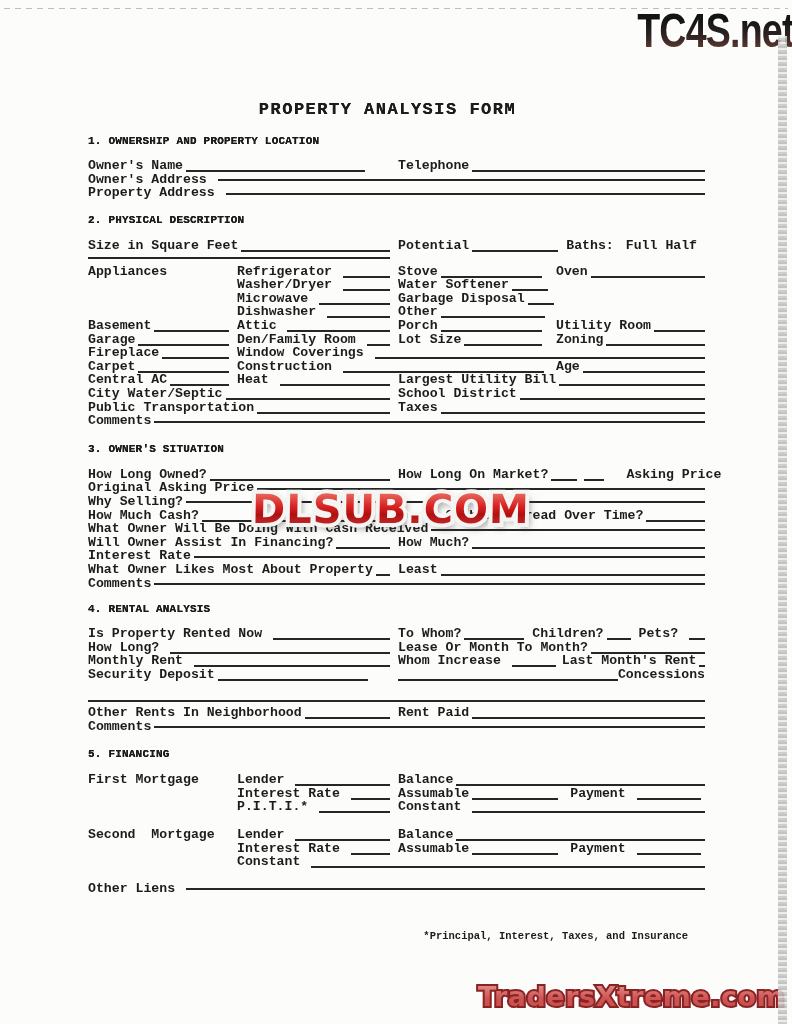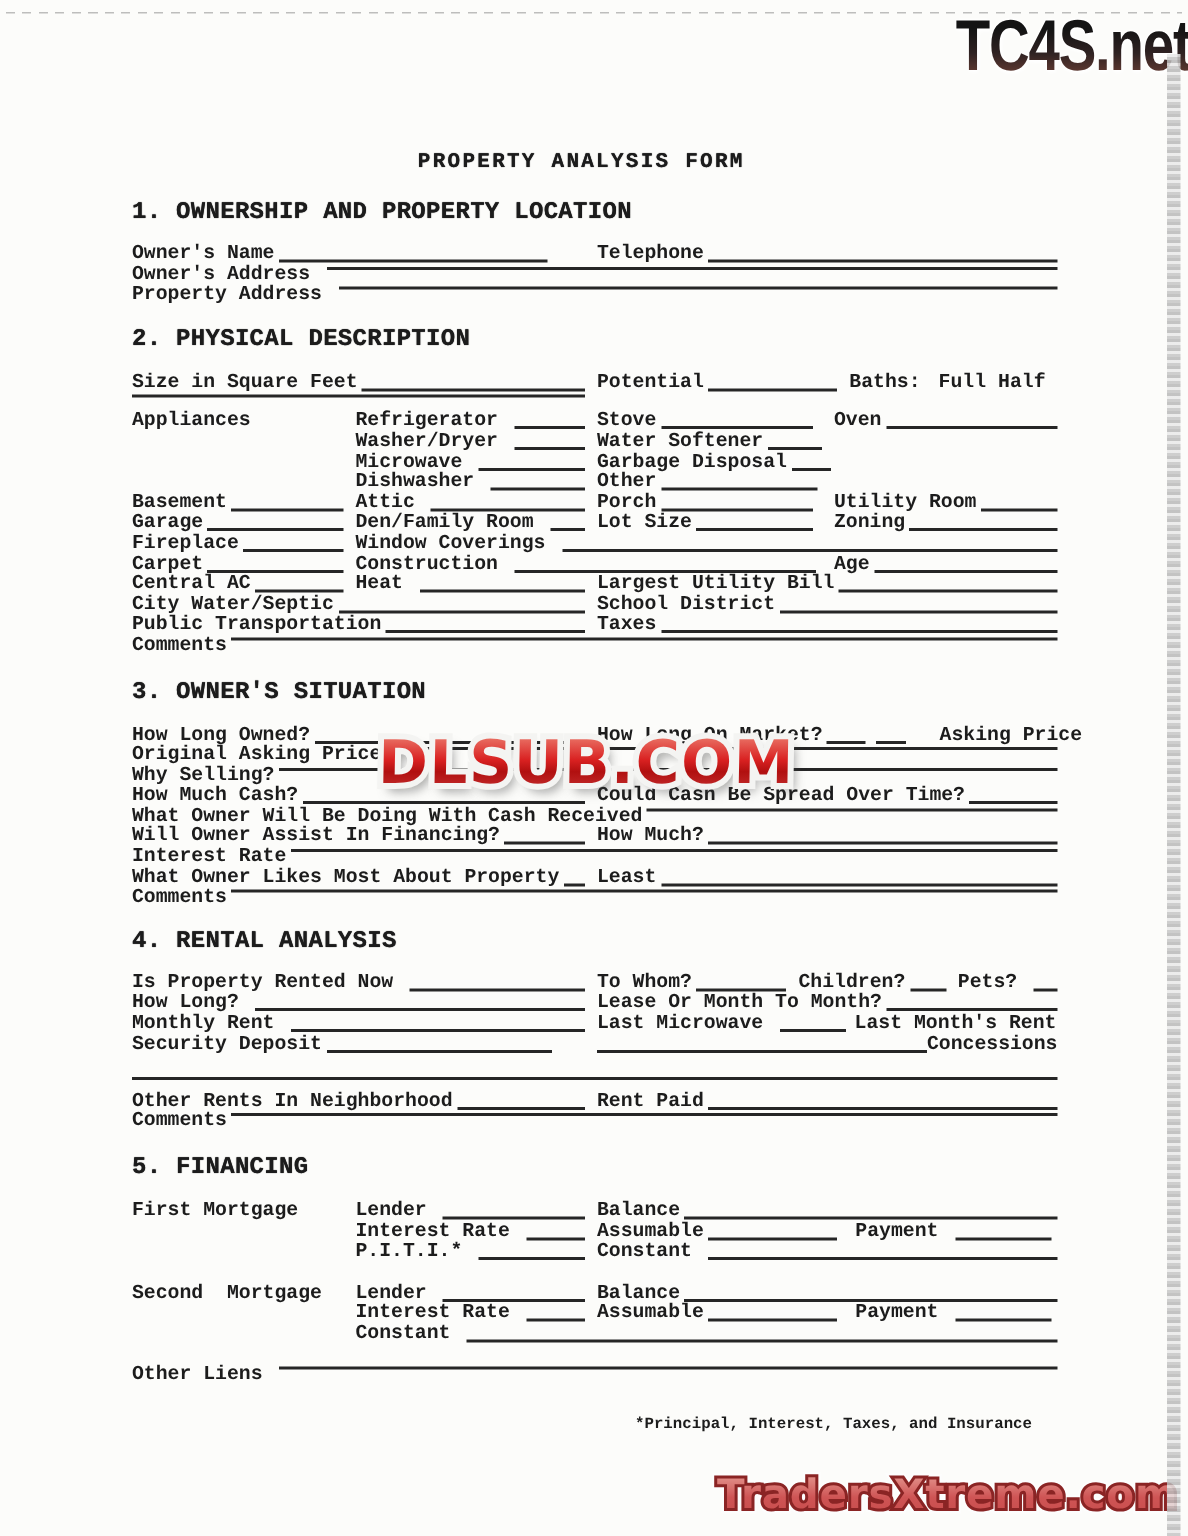--- a/index.html
+++ b/index.html
@@ -1,42 +1,42 @@
 <!DOCTYPE html>
 <html><head>
 <meta charset="utf-8">
 <style>
   html,body{margin:0;padding:0;background:#e8e8e8;}
   .page{position:relative;width:792px;height:1024px;background:#fcfcfa;overflow:hidden;
         font-family:"Liberation Mono",monospace;font-weight:bold;color:#1c1c1c;}
   .content{position:absolute;left:88px;top:0;width:617px;}
-  .title{margin-top:100px;font-size:14px;letter-spacing:1.5px;text-align:center;padding-right:18px;
+  .title{margin-top:100px;font-size:17px;letter-spacing:1.5px;text-align:center;padding-right:18px;
          text-shadow:0 0 .6px #000;}
-  .sec{font-size:16px;letter-spacing:.2px;text-shadow:0 0 .6px #000;}
+  .sec{font-size:11px;letter-spacing:.2px;text-shadow:0 0 .6px #000;}
   .rows{font-size:13.2px;line-height:13px;}
-  .row{display:flex;align-items:flex-start;height:13.6px;}
+  .row{display:flex;align-items:center;height:13.6px;}
   .r10{height:10px}.r11{height:11px}
   .lbl{white-space:pre;}
   .ul{flex:1 1 auto;border-bottom:2px solid #262626;height:2px;margin-left:3px;}
   .mr4{margin-right:4px}.mr8{margin-right:8px}.mr12{margin-right:12px}.mr14{margin-right:14px}
   .mr30{margin-right:30px}.mr33{margin-right:33px}
   .ml6{margin-left:22px}
   .sp4{width:4px;flex:none}.sp6{width:6px;flex:none}.sp8{width:8px;flex:none}.sp12{width:12px;flex:none}
   .w20{width:20px;flex:none}.w24{width:24px;flex:none}.w26{width:26px;flex:none}
   .w36{width:36px;flex:none}.w44{width:44px;flex:none}
   .w60{width:60px;flex:none}.w86{width:86px;flex:none}.w104{width:104px;flex:none}
   .w302{width:302px;flex:none}
   .L{flex:0 0 310px;display:flex;align-items:flex-end}
   .R{flex:1 1 auto;display:flex;align-items:flex-end}
   .g1{flex:0 0 149px;display:flex;align-items:flex-end}
   .g2{flex:0 0 161px;display:flex;align-items:flex-end}
   .g3{flex:0 0 158px;display:flex;align-items:flex-end}
   .gc{flex:0 0 319px;display:flex;align-items:flex-end}
   .mt12{margin-top:12px}.mt13{margin-top:13px}.mt14{margin-top:14px}.mt15{margin-top:15px}
-  .mt16{margin-top:16px}.mt2{margin-top:2px}.mt22{margin-top:22px}
+  .mt16{margin-top:16px}.mt2{margin-top:2px}.mt22{margin-top:35px}
   .footnote{font-size:10.5px;text-align:right;padding-right:17px;}
   
   .scan-topline{position:absolute;top:8px;left:4px;right:4px;height:1px;
     background:repeating-linear-gradient(90deg,#8a8a8a 0 6px,transparent 6px 11px);opacity:.55;}
   .scan-strip{position:absolute;right:5px;top:36px;bottom:0;width:9px;opacity:.85;
     background:repeating-linear-gradient(0deg,#c6c6c6 0 2px,#e9e9e9 2px 4px,#b9b9b9 4px 6px);}
   
   .wm{position:absolute;pointer-events:none;}
   .wm-top{top:2px;right:-2px;font-family:"Liberation Sans",sans-serif;font-weight:bold;
     font-size:47px;letter-spacing:-1px;transform:scaleX(.8) scaleY(1.02);transform-origin:100% 0;}
@@ -356,21 +356,21 @@
           <span class="lbl">Lease Or Month To Month?</span>
           <span class="ul"></span>
         </span>
       </div>
       <div class="row">
         <span class="L">
           <span class="lbl">Monthly Rent </span>
           <span class="ul mr8"></span>
         </span>
         <span class="R">
-          <span class="lbl">Last Microwave </span>
+          <span class="lbl">Whom Increase </span>
           <span class="ul w44"></span>
           <span class="sp6"></span>
           <span class="lbl">Last Month's Rent</span>
           <span class="ul"></span>
         </span>
       </div>
       <div class="row">
         <span class="L">
           <span class="lbl">Security Deposit</span>
           <span class="ul mr30"></span>

